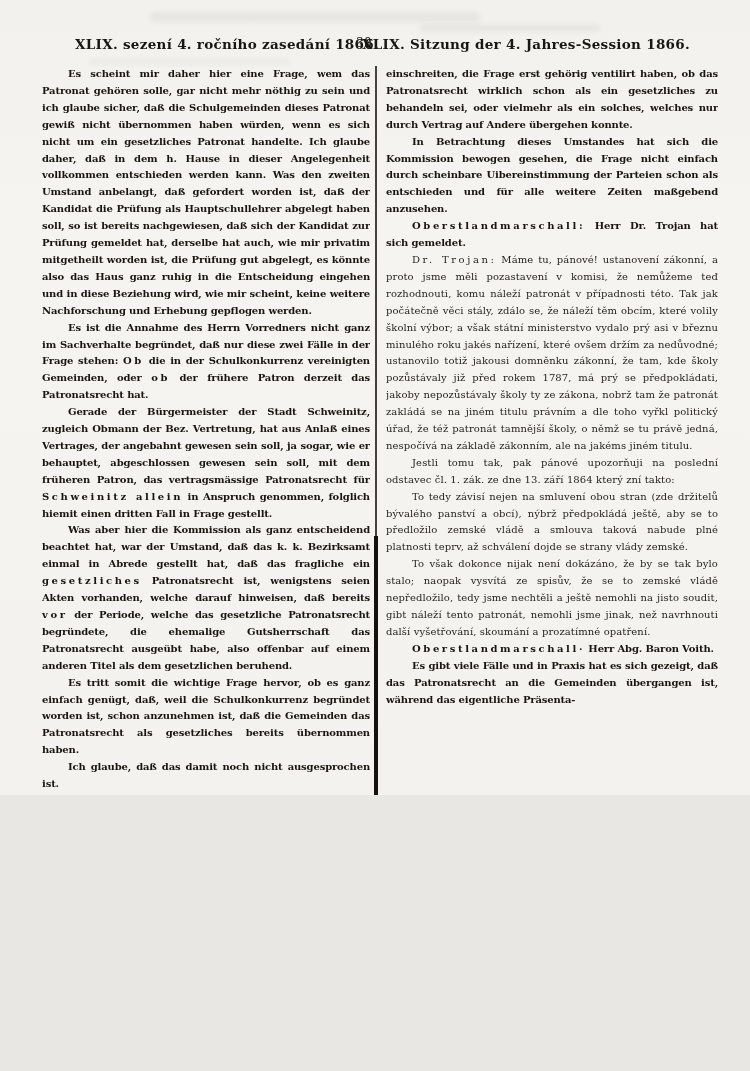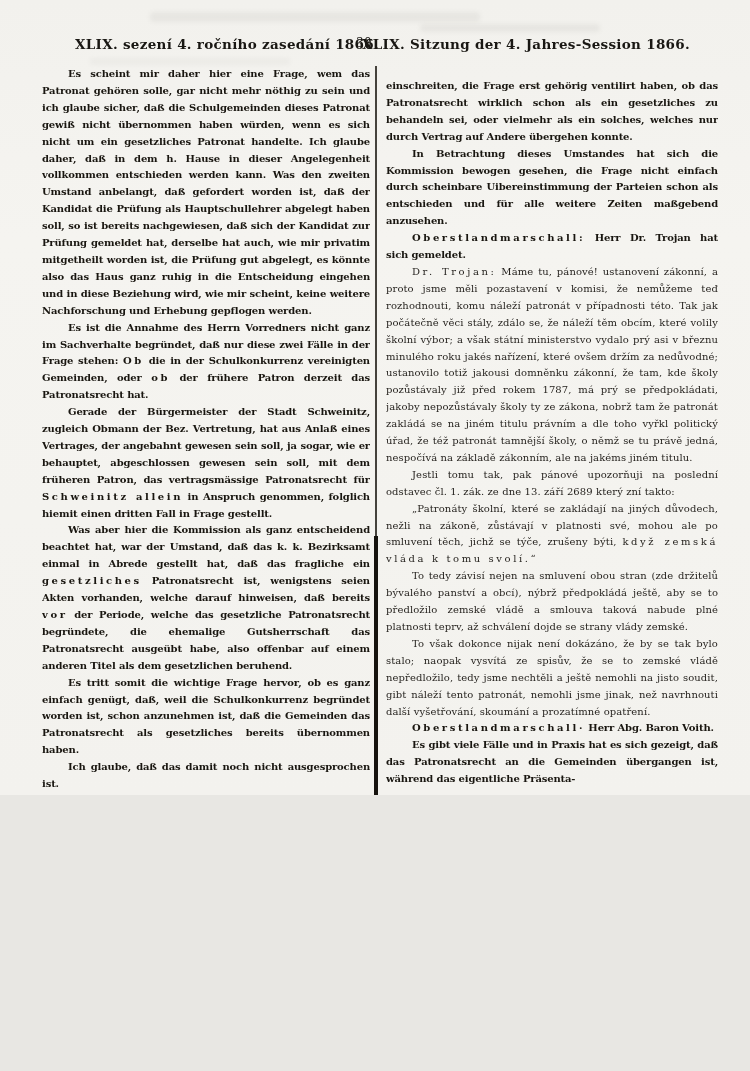--- a/index.html
+++ b/index.html
@@ -60,21 +60,21 @@
     width: 2px; height: 948px;
     background: #45423c;
   }
   .divider-thick {
     position: absolute; left: 331.5px; top: 470px;
     width: 4.5px; height: 450px;
     background: #16130e;
   }
 
   p.para { margin: 0; text-indent: 2.6em; }
-  p.para.no-indent { text-indent: 0; margin-top: 12px; }
+  p.para.no-indent { text-indent: 0; }
 
   .fraktur {
     font-weight: 700;
     letter-spacing: -0.15px;
     color: #191610;
   }
   .roman {
     font-weight: 400;
     letter-spacing: 0.1px;
     color: #211e1a;
@@ -108,22 +108,21 @@
       </div>
 
     <div class="divider-thin"></div>
     <div class="divider-thick"></div>
 
     <div class="col col-right">
         <p class="para fraktur no-indent"><span class="seg-normal">einschreiten, die Frage erst gehörig ventilirt haben, ob das Patronatsrecht wirklich schon als ein gesetzliches zu behandeln sei, oder vielmehr als ein solches, welches nur durch Vertrag auf Andere übergehen konnte.</span></p>
         <p class="para fraktur"><span class="seg-normal">In Betrachtung dieses Umstandes hat sich die Kommission bewogen gesehen, die Frage nicht einfach durch scheinbare Uibereinstimmung der Parteien schon als entschieden und für alle weitere Zeiten maßgebend anzusehen.</span></p>
         <p class="para fraktur"><span class="seg-speaker">Oberstlandmarschall:</span><span class="seg-normal"> Herr Dr. Trojan hat sich gemeldet.</span></p>
         <p class="para roman"><span class="seg-speaker">Dr. Trojan:</span><span class="seg-normal"> Máme tu, pánové! ustanovení zákonní, a proto jsme měli pozastavení v komisi, že nemůžeme teď rozhodnouti, komu náleží patronát v případnosti této. Tak jak počátečně věci stály, zdálo se, že náleží těm obcím, které volily školní výbor; a však státní ministerstvo vydalo prý asi v březnu minulého roku jakés nařízení, které ovšem držím za nedůvodné; ustanovilo totiž jakousi domněnku zákonní, že tam, kde školy pozůstávaly již před rokem 1787, má prý se předpokládati, jakoby nepozůstávaly školy ty ze zákona, nobrž tam že patronát zakládá se na jiném titulu právním a dle toho vyřkl politický úřad, že též patronát tamnější školy, o němž se tu právě jedná, nespočívá na základě zákonním, ale na jakéms jiném titulu.</span></p>
-        <p class="para roman"><span class="seg-normal">Jestli tomu tak, pak pánové upozorňuji na poslední odstavec čl. 1. zák. ze dne 13. září 2689 který zní takto:</span></p>
-        <p class="para roman"><span class="seg-normal">„Patronáty školní, které se zakládají na jiných důvodech, nežli na zákoně, zůstávají v platnosti své, mohou ale po smluvení těch, jichž se týče, zrušeny býti, </span><span class="seg-spaced">když zemská vláda k tomu svolí.“</span></p>
+        <p class="para roman"><span class="seg-normal">Jestli tomu tak, pak pánové upozorňuji na poslední odstavec čl. 1. zák. ze dne 13. září 1864 který zní takto:</span></p>
         <p class="para roman"><span class="seg-normal">To tedy závisí nejen na smluvení obou stran (zde držitelů bývalého panství a obcí), nýbrž předpokládá ještě, aby se to předložilo zemské vládě a smlouva taková nabude plné platnosti teprv, až schválení dojde se strany vlády zemské.</span></p>
         <p class="para roman"><span class="seg-normal">To však dokonce nijak není dokázáno, že by se tak bylo stalo; naopak vysvítá ze spisův, že se to zemské vládě nepředložilo, tedy jsme nechtěli a ještě nemohli na jisto soudit, gibt náleží tento patronát, nemohli jsme jinak, než navrhnouti další vyšetřování, skoumání a prozatímné opatření.</span></p>
         <p class="para fraktur"><span class="seg-speaker">Oberstlandmarschall·</span><span class="seg-normal"> Herr Abg. Baron Voith.</span></p>
         <p class="para fraktur"><span class="seg-normal">Es gibt viele Fälle und in Praxis hat es sich gezeigt, daß das Patronatsrecht an die Gemeinden übergangen ist, während das eigentliche Präsenta-</span></p>
       </div>
   </div>
 
 </div>
 
 </body></html>

